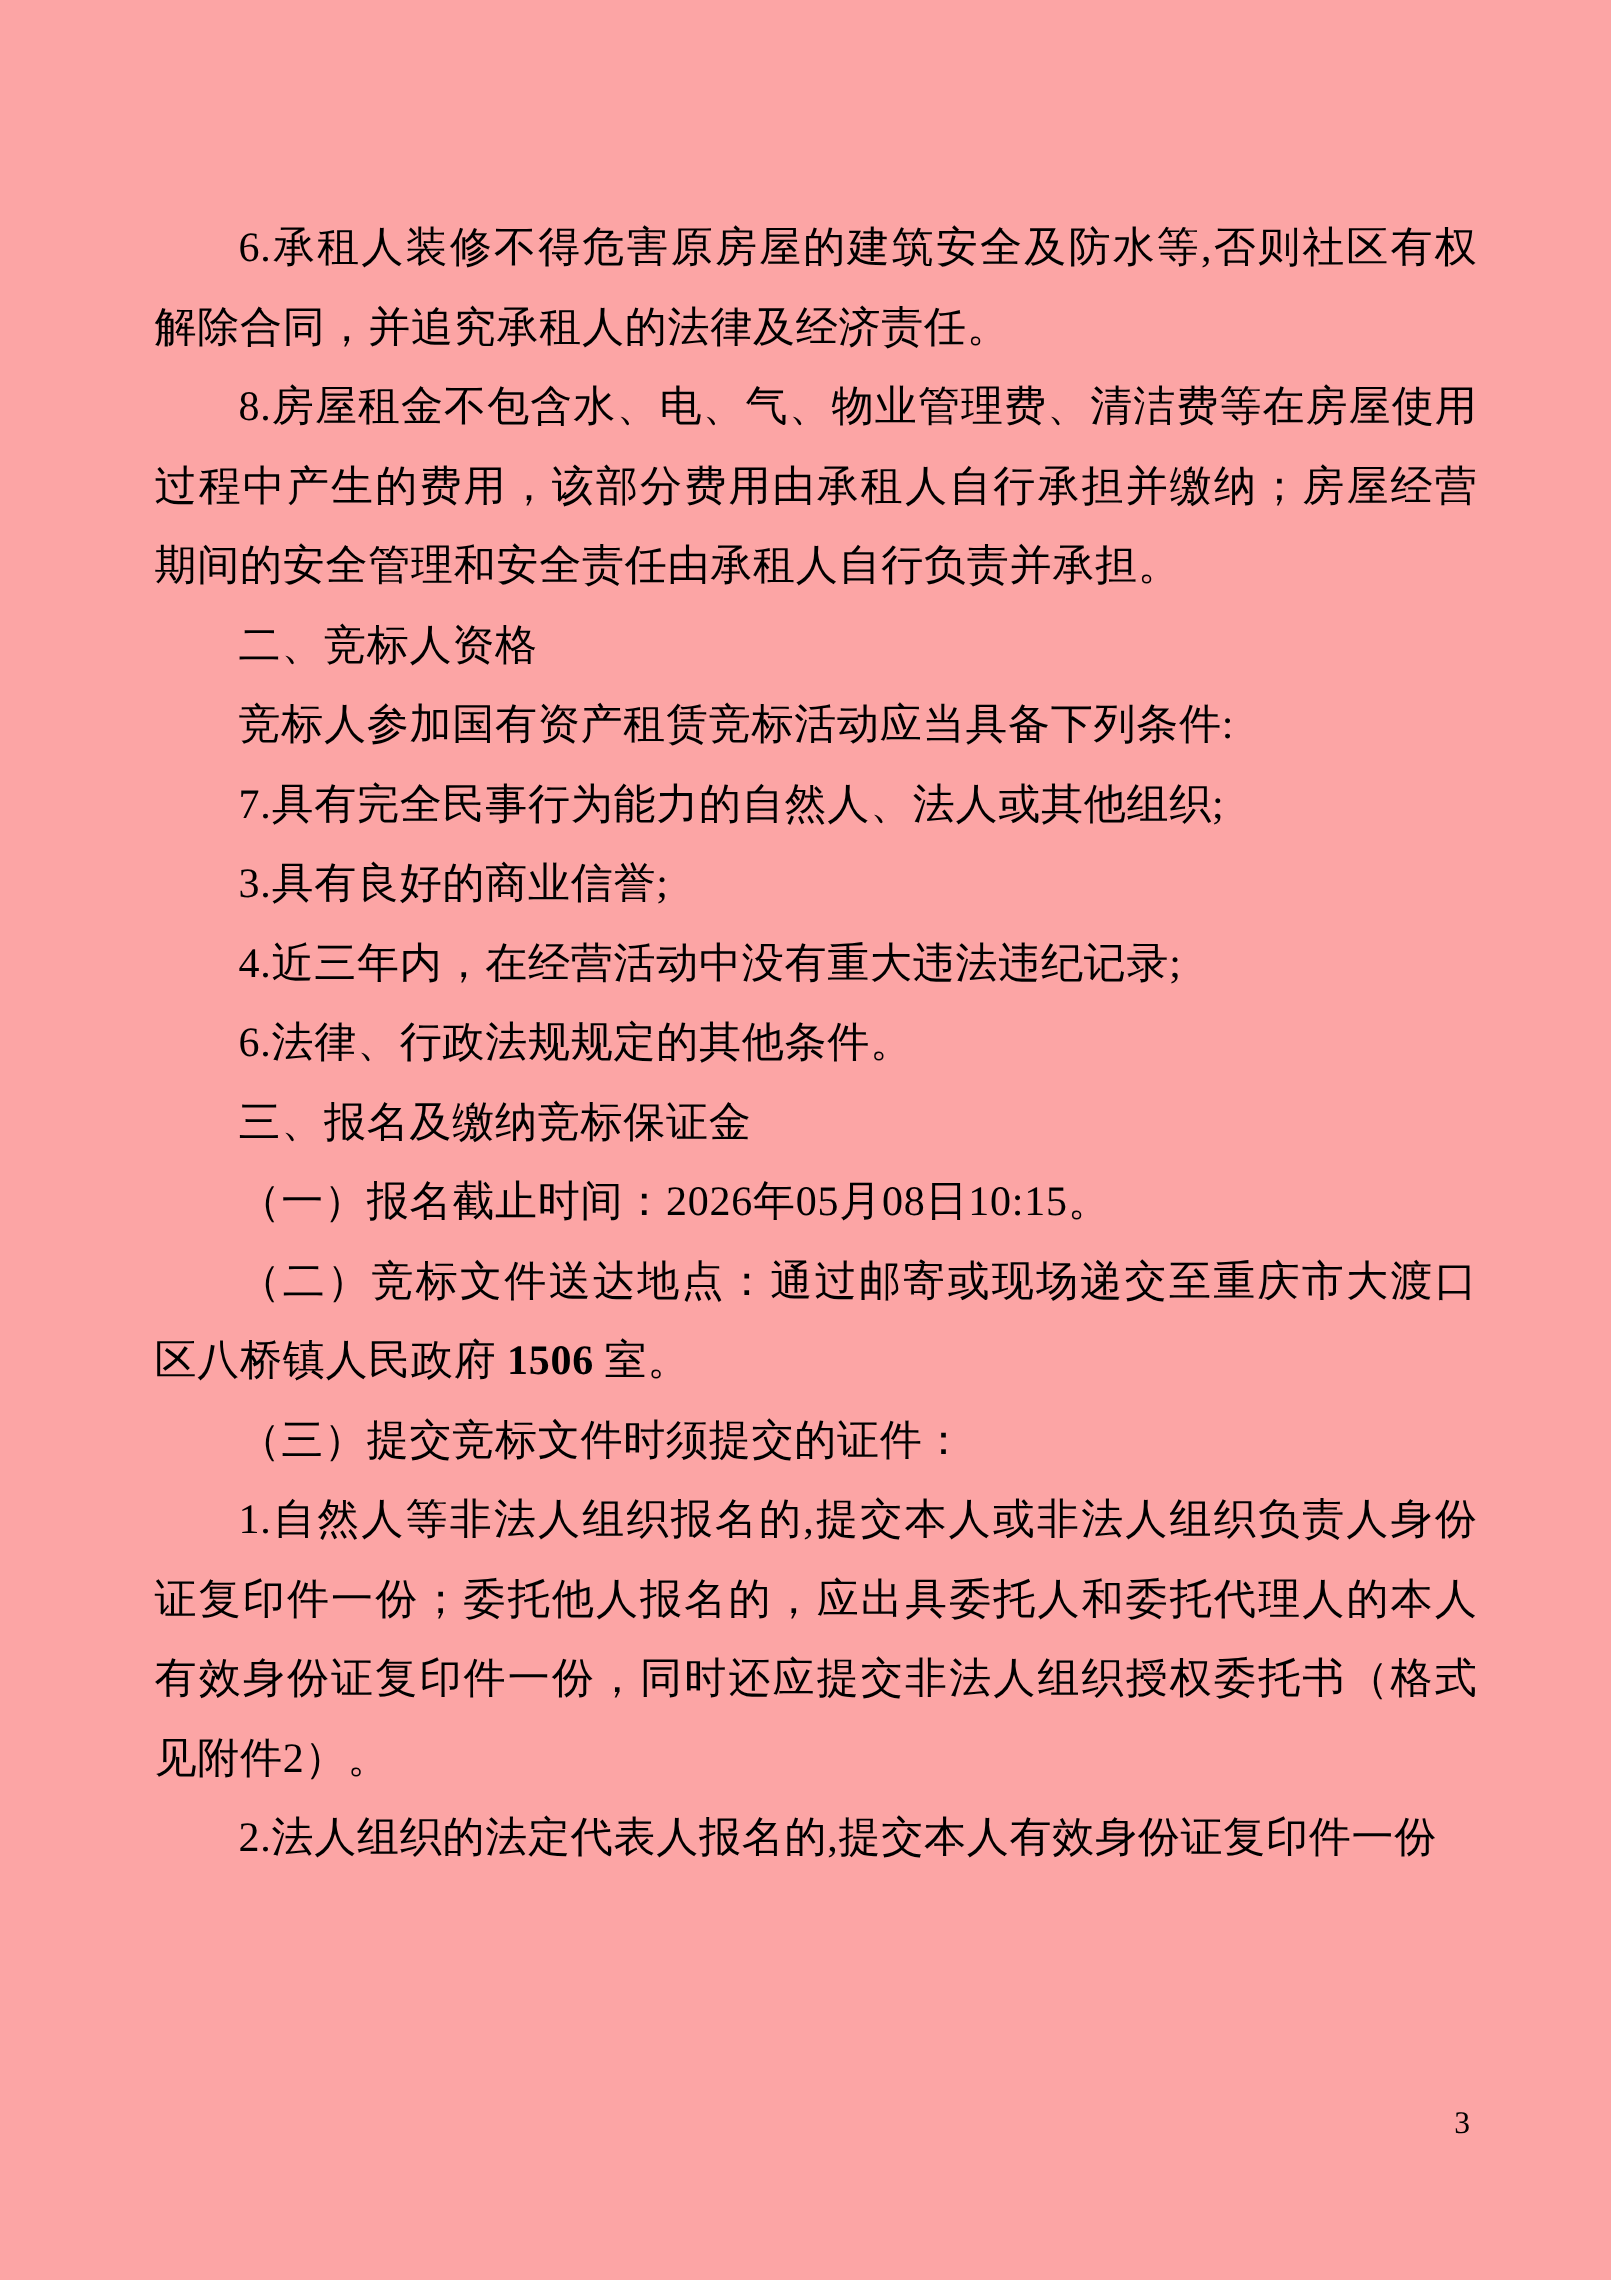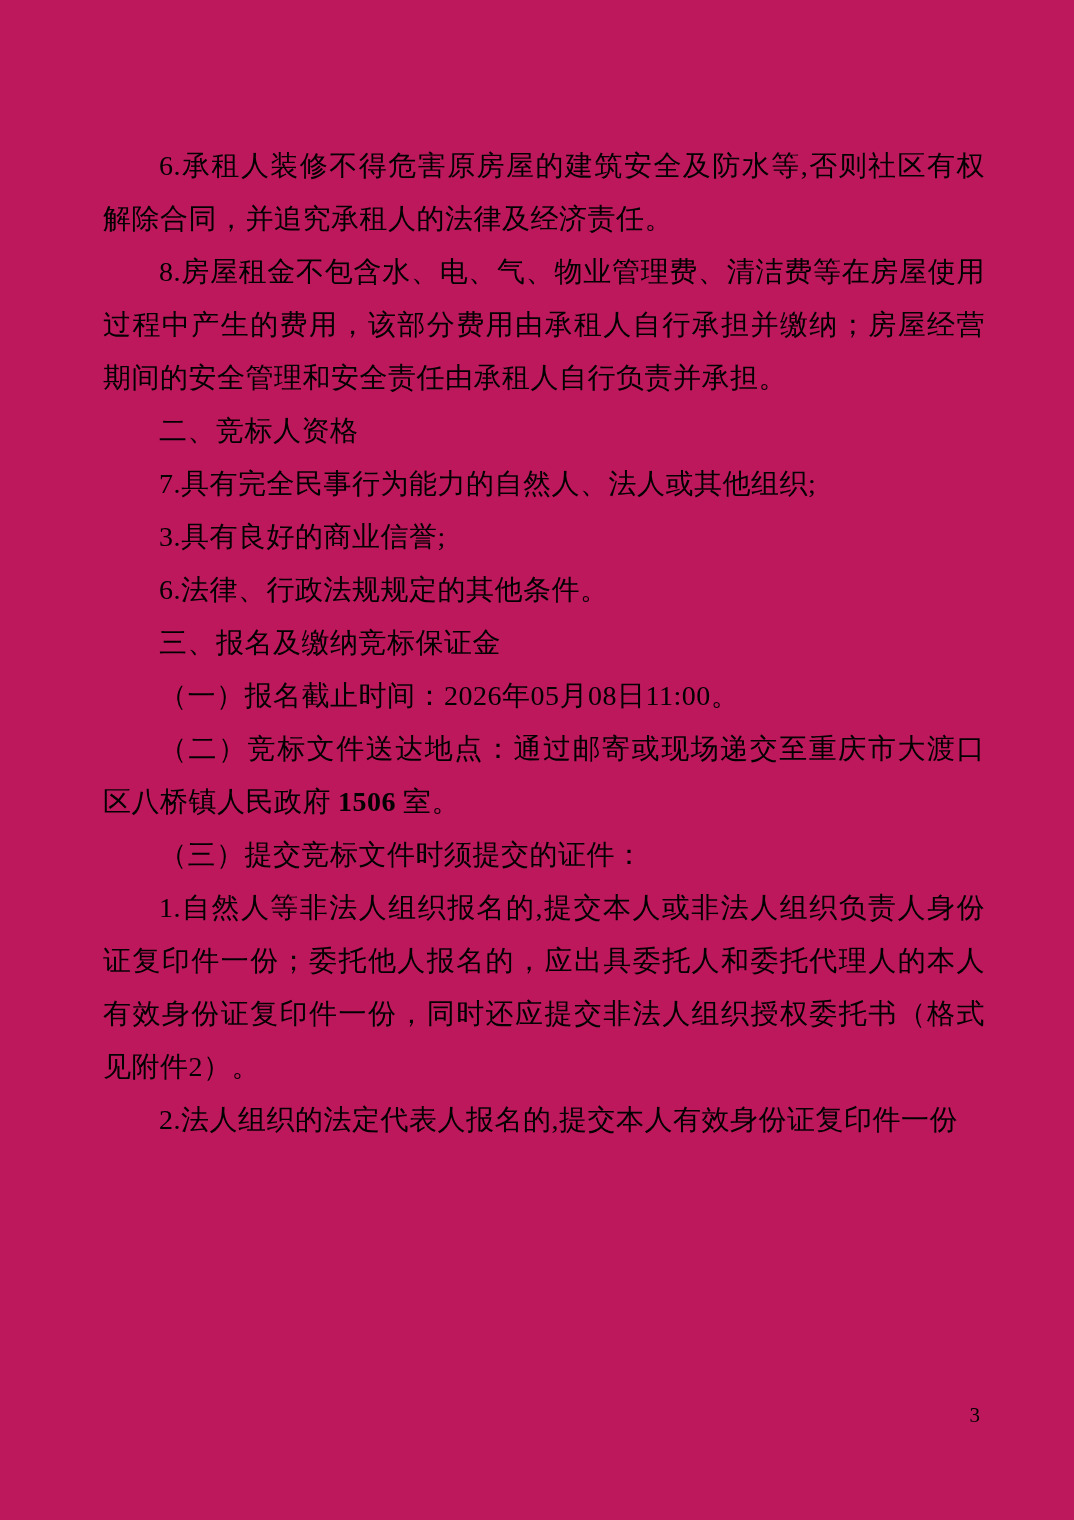--- a/index.html
+++ b/index.html
@@ -11,21 +11,21 @@
     width: 1074px;
     height: 1520px;
     position: relative;
     overflow: hidden;
     font-family: "Liberation Serif", "DejaVu Serif", serif;
     color: #000000;
   }
   .page {
     position: absolute;
     inset: 0;
-    background: #be185d;
+    background: #fca5a5;
   }
   .content {
     position: absolute;
     left: 103px;
     top: 139px;
     width: 882px;
     font-size: 28px;
     line-height: 53px;
     text-align: justify;
     letter-spacing: 0.5px;
@@ -52,25 +52,27 @@
   }
 </style>
 </head>
 <body>
 
 <div class="page">
   <div class="content">
     <p>6.承租人装修不得危害原房屋的建筑安全及防水等,否则社区有权解除合同，并追究承租人的法律及经济责任。</p>
     <p>8.房屋租金不包含水、电、气、物业管理费、清洁费等在房屋使用过程中产生的费用，该部分费用由承租人自行承担并缴纳；房屋经营期间的安全管理和安全责任由承租人自行负责并承担。</p>
     <p class="heading">二、竞标人资格</p>
+    <p>竞标人参加国有资产租赁竞标活动应当具备下列条件:</p>
     <p>7.具有完全民事行为能力的自然人、法人或其他组织;</p>
     <p>3.具有良好的商业信誉;</p>
+    <p>4.近三年内，在经营活动中没有重大违法违纪记录;</p>
     <p>6.法律、行政法规规定的其他条件。</p>
     <p class="heading">三、报名及缴纳竞标保证金</p>
-    <p>（一）报名截止时间：2026年05月08日11:00。</p>
+    <p>（一）报名截止时间：2026年05月08日10:15。</p>
     <p>
       <span>（二）竞标文件送达地点：通过邮寄或现场递交至重庆市大渡口区八桥镇人民政府</span><span class="room-number">1506</span><span>室。</span>
     </p>
     <p>（三）提交竞标文件时须提交的证件：</p>
     <p>1.自然人等非法人组织报名的,提交本人或非法人组织负责人身份证复印件一份；委托他人报名的，应出具委托人和委托代理人的本人有效身份证复印件一份，同时还应提交非法人组织授权委托书（格式见附件2）。</p>
     <p>2.法人组织的法定代表人报名的,提交本人有效身份证复印件一份</p>
   </div>
   <div class="page-number">3</div>
 </div>
 

